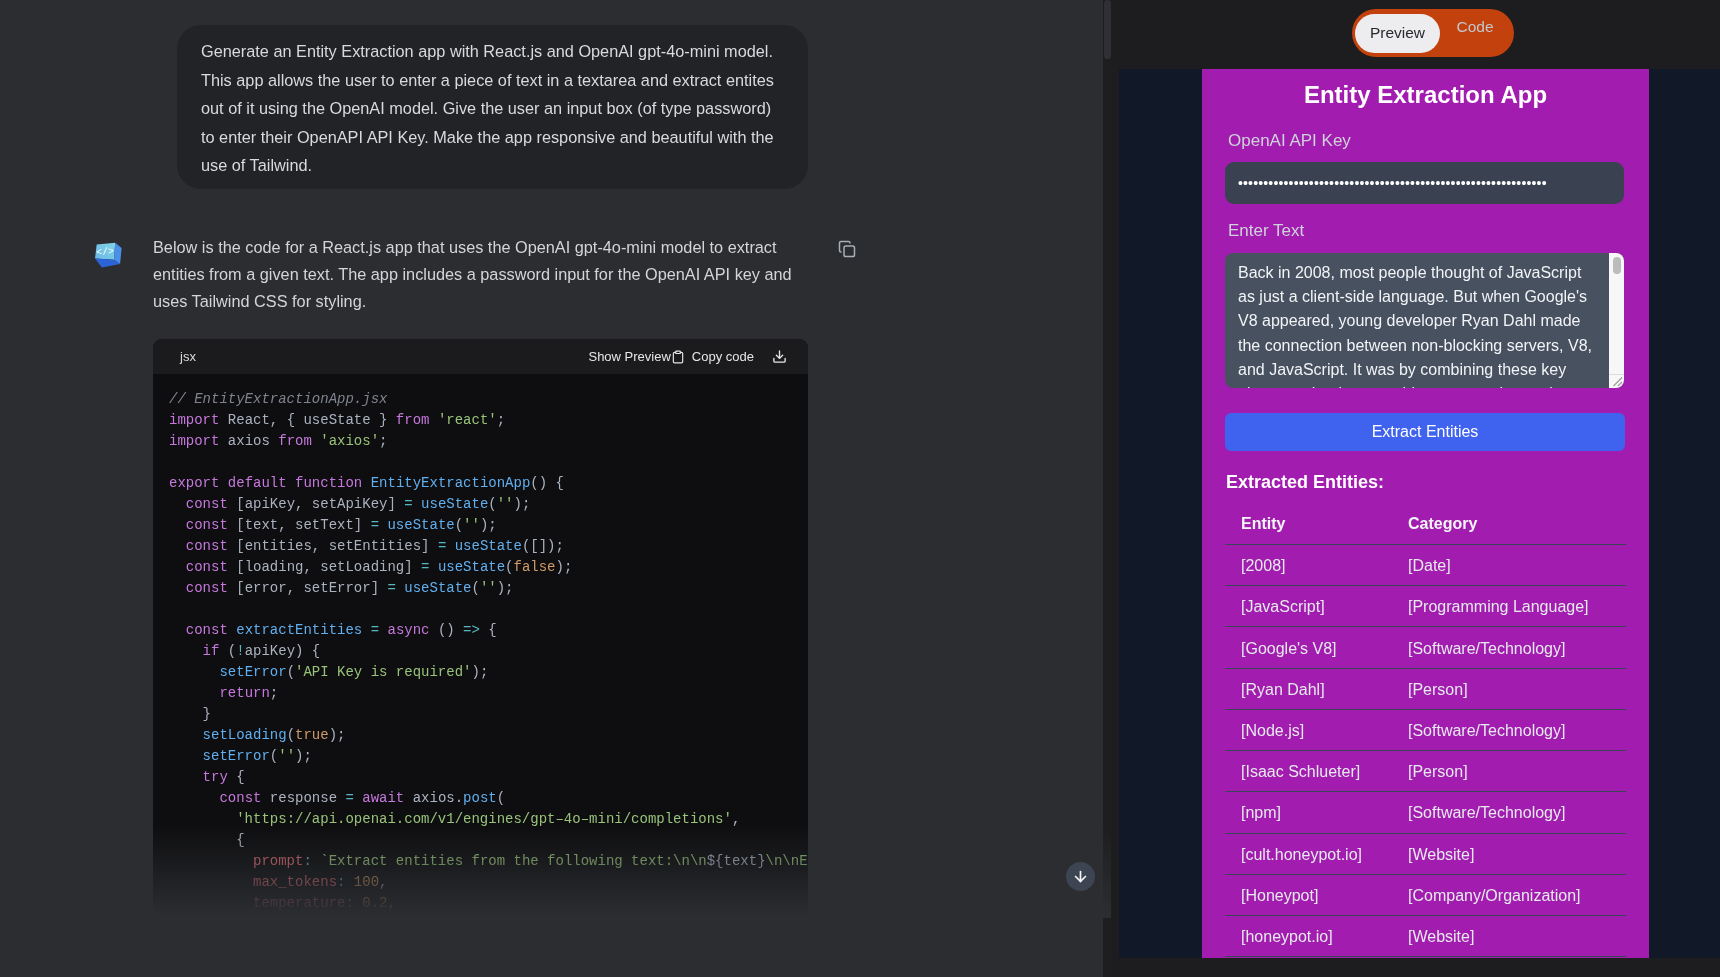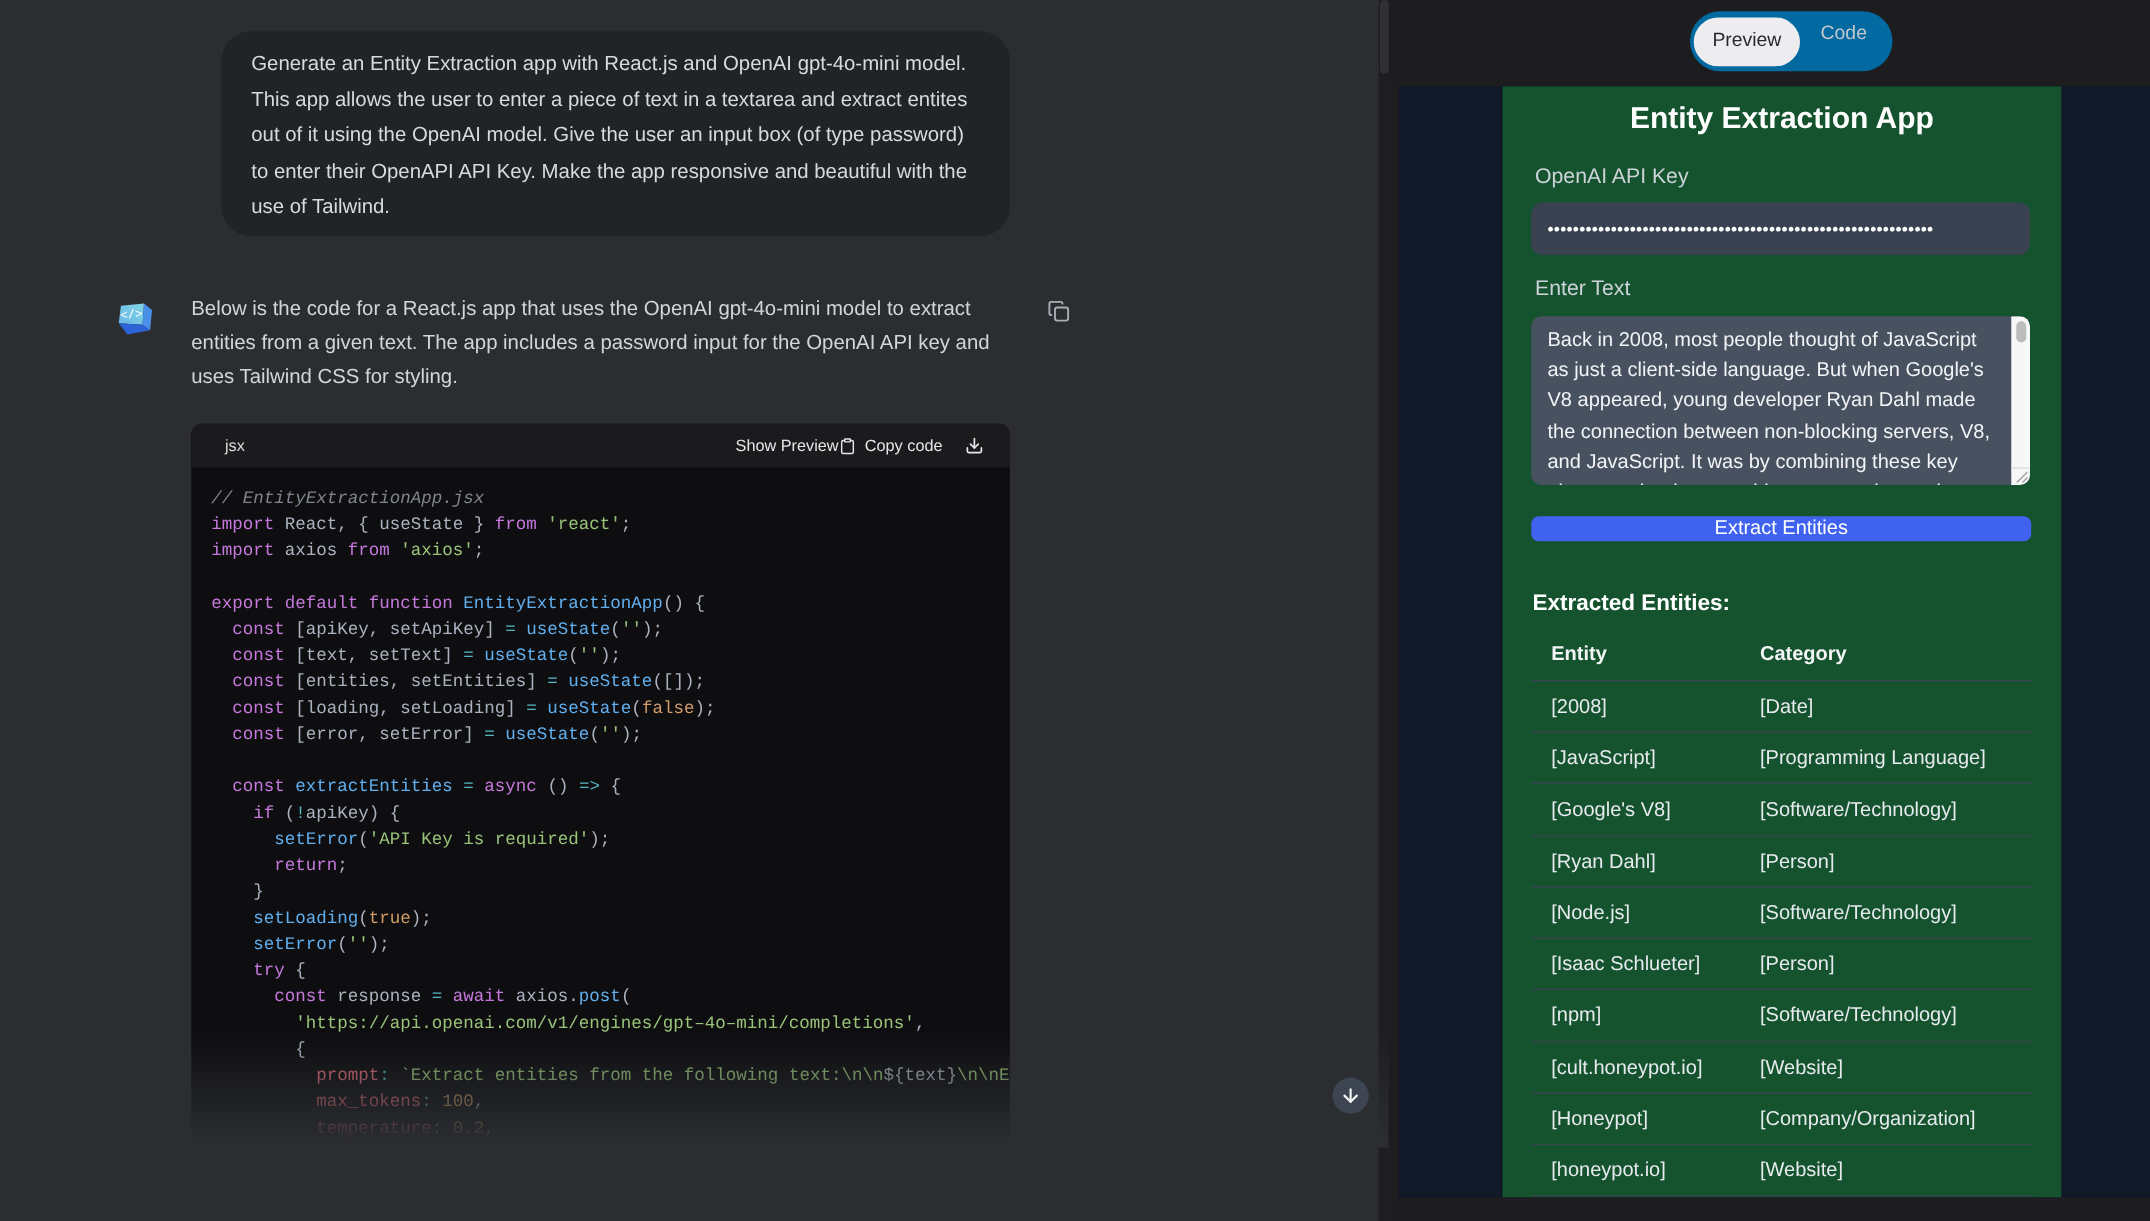--- a/index.html
+++ b/index.html
@@ -39,40 +39,40 @@
 #inputbar .ph { color:#9aa0aa; font-size:15px; margin-left:18px; }
 #inputbar svg { margin-left:auto; margin-right:15px; }
 
 #scrollbtn { left:1066px; top:862px; width:29px; height:29px; border-radius:50%; background:#3d4452;
   display:flex; align-items:center; justify-content:center; }
 
 
 #right { left:1111px; top:0; width:609px; height:977px; background:#1d1d1f; }
 #thumb { left:-7.5px; top:0; width:7px; height:59px; background:#2f3035; border-radius:4px; }
 
-#seg { left:241px; top:9px; width:162px; height:48px; border-radius:24px; background:#0369a1; }
+#seg { left:241px; top:9px; width:162px; height:48px; border-radius:24px; background:#c2410c; }
 #seg .pill { position:absolute; left:3px; top:4.5px; width:85px; height:39px; border-radius:20px; background:#ededef;
   display:flex; align-items:center; justify-content:center; color:#27292e; font-size:15.5px; }
 #seg .codelbl { position:absolute; left:88px; top:0; width:70px; height:36px; display:flex; align-items:center; justify-content:center;
   color:#c3c7cd; font-size:15.5px; }
 
 #preview { left:8px; top:69px; width:601px; height:889px; background:#111827; overflow:hidden; }
-#card { position:absolute; left:83px; top:0; width:447px; height:889px; background:#14532d; }
+#card { position:absolute; left:83px; top:0; width:447px; height:889px; background:#a21caf; }
 
 #title { position:absolute; left:0; top:12px; width:447px; text-align:center; color:#ffffff; font-size:24px; font-weight:bold; }
 .lbl { position:absolute; left:26px; color:#ced3da; font-size:17px; }
 #apikey { position:absolute; left:23px; top:93px; width:399px; height:42px; background:#3a4252; border-radius:9px; overflow:hidden; }
 #apikey .dots { position:absolute; left:13px; top:0; height:42px; display:flex; align-items:center;
   color:#ffffff; font-size:14px; letter-spacing:0.16px; }
 #ta { position:absolute; left:23px; top:184px; width:399px; height:135px; background:#475160; border-radius:8px; overflow:hidden; }
 #ta .txt { position:absolute; left:13px; top:7.7px; color:#f2f4f6; font-size:16px; line-height:24.3px; }
 #ta .track { position:absolute; right:0; top:0; width:15px; height:135px; background:#f7f7f7; }
 #ta .tb { position:absolute; right:3.5px; top:4px; width:8px; height:16.5px; background:#bcbcbc; border-radius:4px; }
 #ta .cline { position:absolute; right:0; bottom:13.5px; width:15px; height:1px; background:#dcdcdc; }
-#btn { position:absolute; left:23px; top:344px; width:400px; height:20px; background:#3f63ef; border-radius:6px;
+#btn { position:absolute; left:23px; top:344px; width:400px; height:38px; background:#3f63ef; border-radius:6px;
   display:flex; align-items:center; justify-content:center; color:#ffffff; font-size:16px; }
 #h2 { position:absolute; left:24px; top:403px; color:#ffffff; font-size:18px; font-weight:bold; }
 .th { position:absolute; color:#f3f5f7; font-size:16px; font-weight:bold; }
 .td { position:absolute; color:#e7eaee; font-size:16px; }
 .sep { position:absolute; left:23px; width:401px; height:1px; background:#3a4553; }
 </style>
 </head>
 <body>
 <div class="abs" id="chat">
   <div class="abs" id="track"></div>

